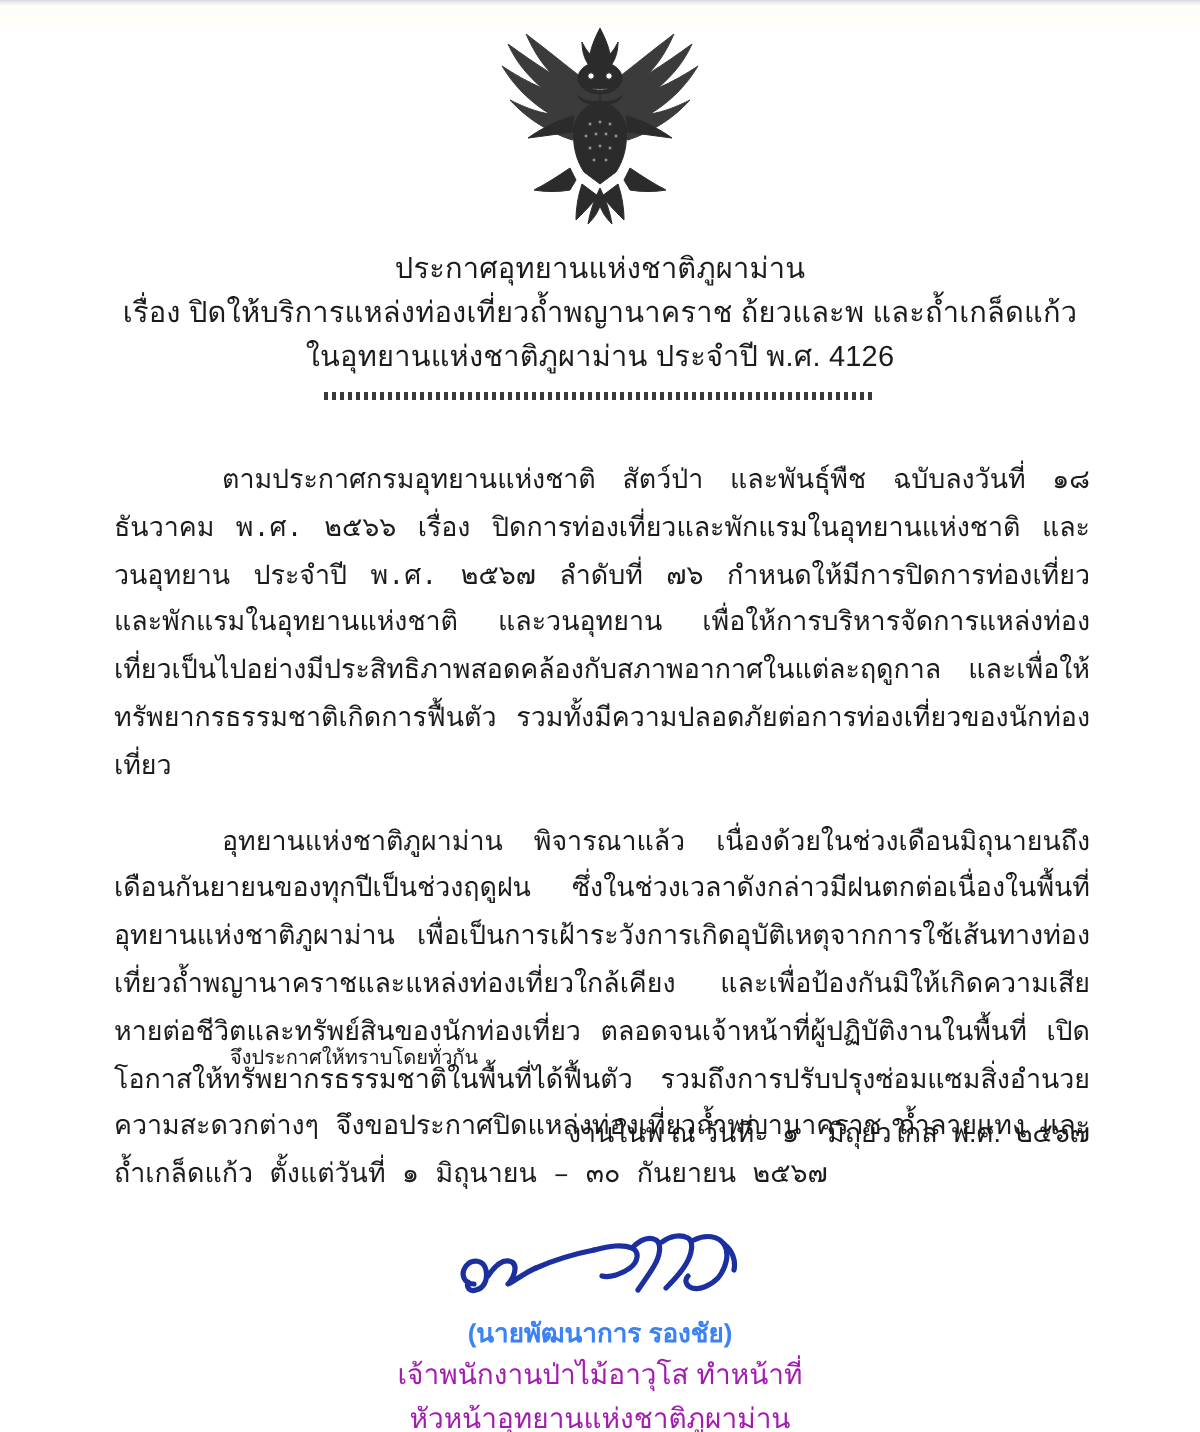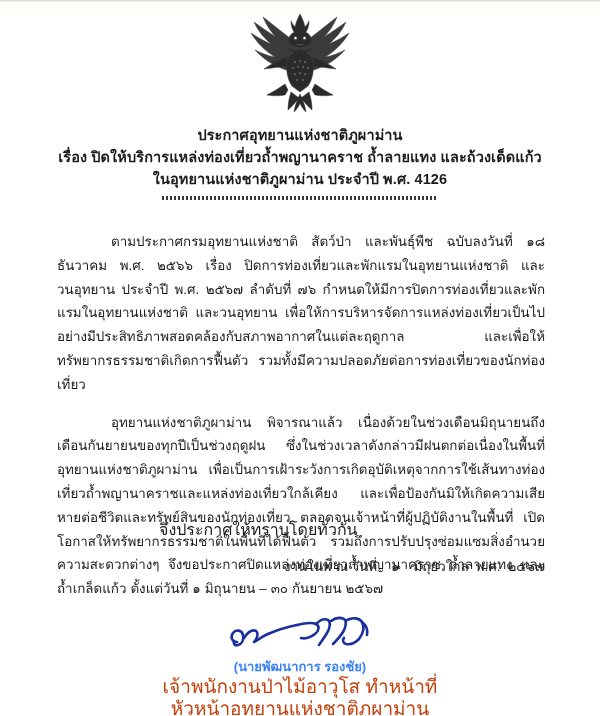--- a/index.html
+++ b/index.html
@@ -50,21 +50,21 @@
   
   .header {
     position: absolute;
     top: 124px;
     left: 30px;
     width: 540px;
     text-align: center;
   }
   .header-line {
     font-size: 14.5px;
-    font-weight: 700;
+    font-weight: 400;
     line-height: 22px;
     letter-spacing: 0.1px;
     white-space: nowrap;
   }
   .header-line.l2 { font-size: 14.5px; }
 
   
   .separator-wrap {
     position: absolute;
     top: 196px;
@@ -90,30 +90,30 @@
     width: 488px;
   }
   .para {
     font-size: 13.4px;
     line-height: 23.8px;
     text-align: justify;
     text-justify: inter-word;
     margin: 0 0 14px 0;
     text-indent: 54px;
     word-spacing: 0.2px;
+    font-family: Liberation Mono, monospace;
   }
   .para.last-block { margin-bottom: 0; margin-top: 12px; }
 
   .closing {
     position: absolute;
     top: 519px;
     left: 115px;
-    font-size: 16px;
-    line-height: 22px;
-    margin-left: 44px;
+    font-size: 10px;
+    line-height: 22px;
   }
 
   .date-line {
     position: absolute;
     top: 556px;
     left: 0;
     width: 545px;
     text-align: right;
     font-size: 13.4px;
     line-height: 22px;
@@ -140,23 +140,23 @@
     width: 150px;
     height: 44px;
   }
   .sig-name {
     font-size: 13px;
     font-weight: 700;
     line-height: 19px;
     color: #3b82f6;
   }
   .sig-title {
-    font-size: 19px;
-    line-height: 22px;
-    color: #c2410c;
+    font-size: 14px;
+    line-height: 22px;
+    color: #a21caf;
   }
 </style>
 </head>
 <body>
 
 <div class="page">
 
   <div class="top-edge"></div>
   <div class="top-tint"></div>
 
@@ -202,21 +202,21 @@
         <path d="M50 86 C48 92 47 98 47 104 C51 100 55 96 58 92 Z"></path>
         <path d="M68 86 C70 92 71 98 71 104 C67 100 63 96 60 92 Z"></path>
 
         <path d="M59 88 C56 94 54 100 53 106 C56 103 58 100 59 97 C60 100 62 103 65 106 C64 100 62 94 59 88 Z"></path>
       </g>
     </svg>
   </div>
 
   <div class="header">
     <div class="header-line">ประกาศอุทยานแห่งชาติภูผาม่าน</div>
-    <div class="header-line l2">เรื่อง ปิดให้บริการแหล่งท่องเที่ยวถ้ำพญานาคราช ถ้ำลายแทง และถ้วงเด็ดแก้ว</div>
+    <div class="header-line l2">เรื่อง ปิดให้บริการแหล่งท่องเที่ยวถ้ำพญานาคราช ถ้ยวและพ และถ้ำเกล็ดแก้ว</div>
     <div class="header-line">ในอุทยานแห่งชาติภูผาม่าน ประจำปี พ.ศ. 4126</div>
   </div>
 
   <div class="separator-wrap">
     <div class="separator"></div>
   </div>
 
   <div class="body">
     <p class="para">ตามประกาศกรมอุทยานแห่งชาติ สัตว์ป่า และพันธุ์พืช ฉบับลงวันที่ ๑๘ ธันวาคม พ.ศ. ๒๕๖๖ เรื่อง ปิดการท่องเที่ยวและพักแรมในอุทยานแห่งชาติ และวนอุทยาน ประจำปี พ.ศ. ๒๕๖๗ ลำดับที่ ๗๖ กำหนดให้มีการปิดการท่องเที่ยวและพักแรมในอุทยานแห่งชาติ และวนอุทยาน เพื่อให้การบริหารจัดการแหล่งท่องเที่ยวเป็นไปอย่างมีประสิทธิภาพสอดคล้องกับสภาพอากาศในแต่ละฤดูกาล และเพื่อให้ทรัพยากรธรรมชาติเกิดการฟื้นตัว รวมทั้งมีความปลอดภัยต่อการท่องเที่ยวของนักท่องเที่ยว</p>
     <p class="para last-block">อุทยานแห่งชาติภูผาม่าน พิจารณาแล้ว เนื่องด้วยในช่วงเดือนมิถุนายนถึงเดือนกันยายนของทุกปีเป็นช่วงฤดูฝน ซึ่งในช่วงเวลาดังกล่าวมีฝนตกต่อเนื่องในพื้นที่อุทยานแห่งชาติภูผาม่าน เพื่อเป็นการเฝ้าระวังการเกิดอุบัติเหตุจากการใช้เส้นทางท่องเที่ยวถ้ำพญานาคราชและแหล่งท่องเที่ยวใกล้เคียง และเพื่อป้องกันมิให้เกิดความเสียหายต่อชีวิตและทรัพย์สินของนักท่องเที่ยว ตลอดจนเจ้าหน้าที่ผู้ปฏิบัติงานในพื้นที่ เปิดโอกาสให้ทรัพยากรธรรมชาติในพื้นที่ได้ฟื้นตัว รวมถึงการปรับปรุงซ่อมแซมสิ่งอำนวยความสะดวกต่างๆ จึงขอประกาศปิดแหล่งท่องเที่ยวถ้ำพญานาคราช ถ้ำลายแทง และถ้ำเกล็ดแก้ว ตั้งแต่วันที่ ๑ มิถุนายน – ๓๐ กันยายน ๒๕๖๗</p>

